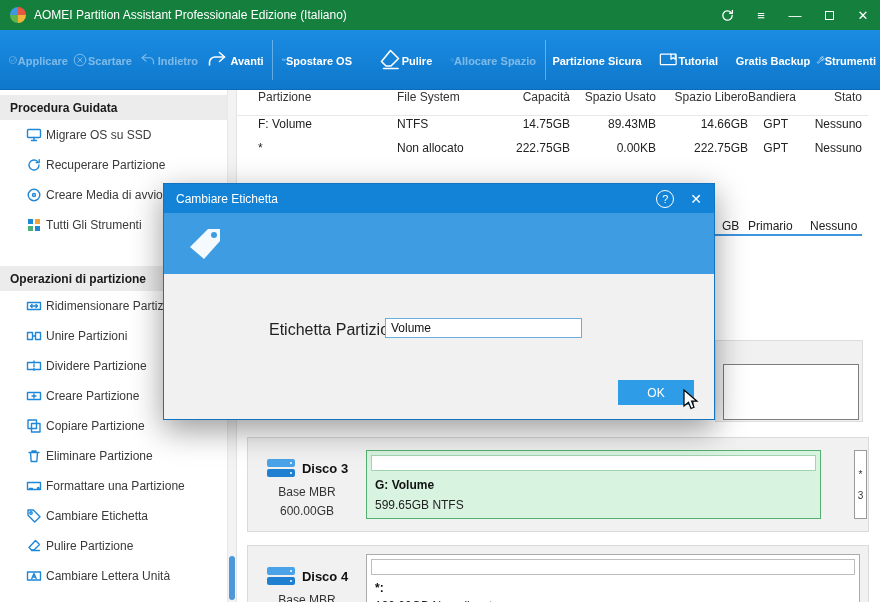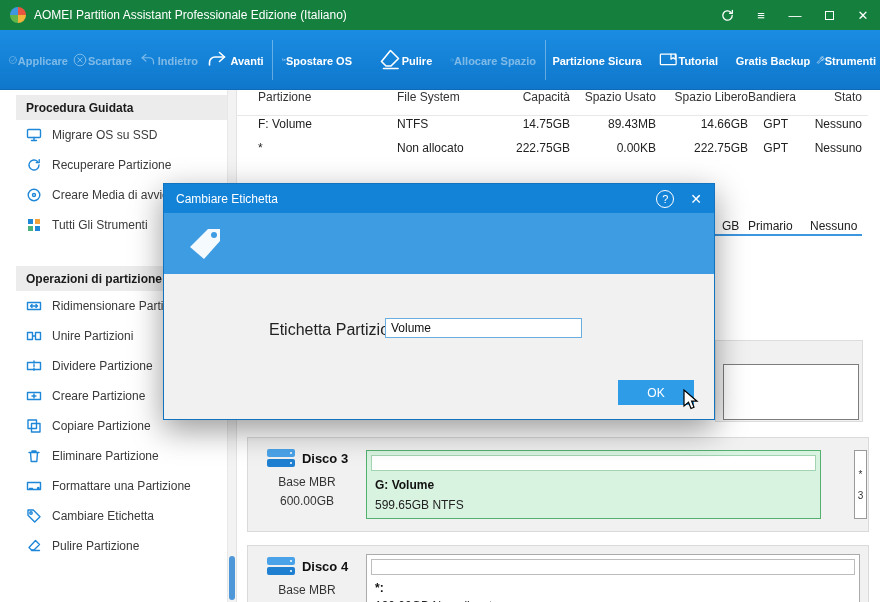--- a/index.html
+++ b/index.html
@@ -17,24 +17,24 @@
 
   
   .toolbar{position:absolute;left:0;top:30px;width:880px;height:60px;background:linear-gradient(#1a8ce2,#0f78cc);border-bottom:1px solid #0d6ab8;}
   .tb-btn{position:absolute;top:2px;height:56px;display:flex;flex-direction:row;align-items:center;justify-content:center;color:#fff;font-weight:bold;}
   .tb-btn .lbl{font-size:11px;margin-top:2px;white-space:nowrap;}
   .tb-btn.disabled{opacity:.45;}
   .tb-divider{position:absolute;top:10px;width:1px;height:40px;background:rgba(255,255,255,.35);}
 
   
   .sidebar{position:absolute;left:0;top:90px;width:237px;height:512px;background:#fff;border-right:1px solid #e3e3e3;}
-  .side-header{height:25px;background:#ececec;display:flex;align-items:center;padding-left:10px;font-size:12px;font-weight:bold;color:#1a1a1a;margin-left:16px;}
+  .side-header{height:25px;background:#ececec;display:flex;align-items:center;padding-left:10px;font-size:12px;font-weight:bold;color:#1a1a1a;}
   .side-header.first{margin-top:5px;}
   .side-header.second{margin-top:26px;}
-  .side-item{height:30px;display:flex;align-items:center;padding-left:26px;gap:10px;font-size:12px;color:#3a3a3a;cursor:default;}
+  .side-item{height:30px;display:flex;align-items:center;padding-left:26px;gap:4px;font-size:12px;color:#3a3a3a;cursor:default;}
   .side-sb{position:absolute;right:0;top:0;width:9px;height:512px;background:#f3f3f3;border-left:1px solid #e8e8e8;}
   .side-sb-thumb{position:absolute;right:1px;bottom:2px;width:6px;height:44px;background:#4e97d8;border-radius:3px;}
 
   
   .main{position:absolute;left:237px;top:90px;width:643px;height:512px;background:#fff;overflow:hidden;}
   .thead{position:absolute;left:0;top:0;width:631px;height:26px;display:flex;font-size:12px;color:#333;border-bottom:1px solid #e8e8e8;}
   .trow{position:absolute;left:0;width:631px;height:24px;display:flex;align-items:center;font-size:12px;color:#222;}
   .c1{width:160px;padding-left:21px;}
   .c2{width:107px;}
   .c3{width:66px;text-align:right;}
@@ -43,21 +43,21 @@
   .c6{width:40px;text-align:right;}
   .c7{width:74px;text-align:right;}
 
   .frag-text{position:absolute;font-size:12px;color:#222;}
   .frag-underline{position:absolute;left:478px;top:144px;width:147px;height:2px;background:#3d96e0;}
   .frag-block{position:absolute;left:478px;width:148px;background:#f1f1f1;border:1px solid #dcdcdc;}
   .frag-bar{position:absolute;background:#fff;}
 
   .disk{position:absolute;left:10px;width:622px;height:95px;background:#f1f1f1;border:1px solid #dadada;}
   .disk-info{position:absolute;left:6px;top:8px;width:106px;text-align:center;}
-  .disk-name-row{display:flex;align-items:center;justify-content:center;gap:6px;margin-top:0;}
+  .disk-name-row{display:flex;align-items:center;justify-content:center;gap:6px;margin-top:10px;}
   .disk-name{font-size:13px;font-weight:bold;color:#111;}
   .disk-type,.disk-size{font-size:12px;color:#333;margin-top:5px;}
   .part{position:absolute;}
   .part-green{left:118px;top:12px;width:455px;height:69px;background:#d9f3e1;border:1px solid #54b06e;}
   .part-tiny{left:606px;top:12px;width:13px;height:69px;background:#fff;border:1px solid #9a9a9a;display:flex;flex-direction:column;align-items:center;justify-content:center;gap:10px;font-size:10px;color:#333;overflow:hidden;}
   .part-unalloc{left:118px;top:8px;width:494px;height:84px;background:#fff;border:1px solid #ababab;}
   .pbar{position:absolute;left:4px;top:4px;height:16px;background:#fff;}
   .pbar.green{width:445px;border:1px solid #a3d4b1;}
   .pbar.gray{width:484px;border:1px solid #bdbdbd;}
   .plabel{position:absolute;left:8px;top:27px;font-size:12px;font-weight:bold;color:#111;}
@@ -286,20 +286,27 @@
         </svg>
       <span>Cambiare Etichetta</span>
     </div>
     <div class="side-item">
       <svg width="16" height="16" viewBox="0 0 16 16" fill="none" stroke="#1e87d8" stroke-width="1.4" stroke-linecap="round" stroke-linejoin="round">
           <path d="M9.5 2.5l4 4L8 12H5.5L3 9.5z"></path>
           <path d="M5.5 12.5h8"></path>
         </svg>
       <span>Pulire Partizione</span>
     </div>
+    <div class="side-item">
+      <svg width="16" height="16" viewBox="0 0 16 16" fill="none" stroke="#1e87d8" stroke-width="1.4" stroke-linecap="round" stroke-linejoin="round">
+          <rect x="1.5" y="4" width="13" height="8"></rect>
+          <path d="M5.8 10.5L8 5.5l2.2 5M6.6 9h2.8"></path>
+        </svg>
+      <span>Cambiare Lettera Unità</span>
+    </div>
 
     <div class="side-sb">
       <span class="side-sb-thumb"></span>
     </div>
   </div>
 
   <div class="main">
 
     <div class="thead">
       <span class="c1">Partizione</span>

